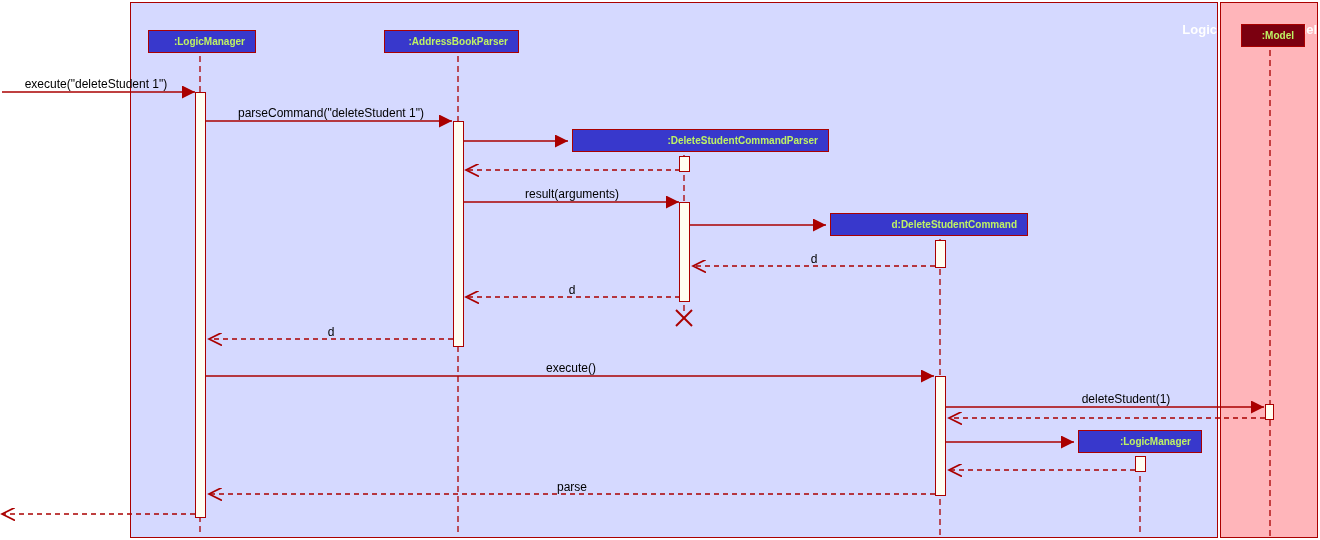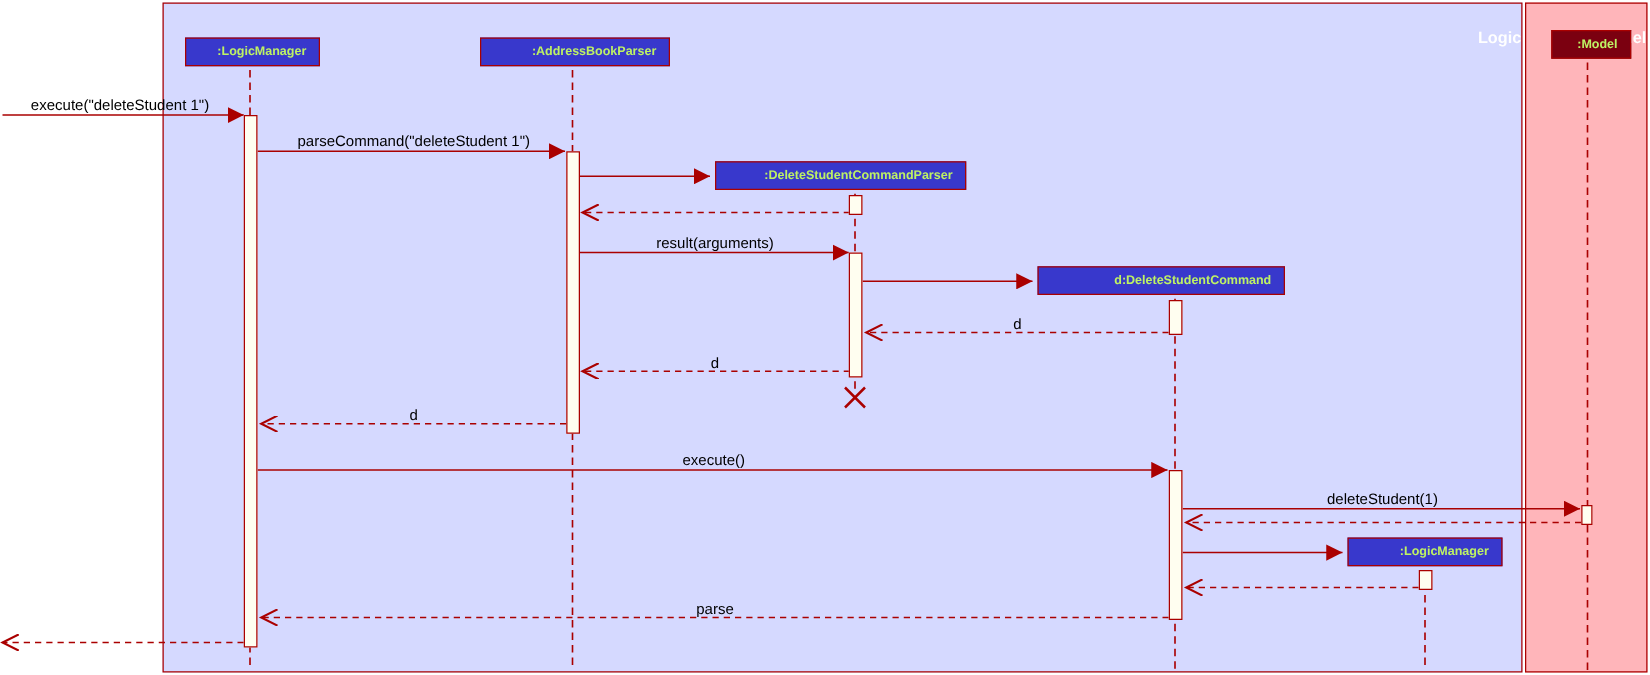--- a/index.html
+++ b/index.html
@@ -18,22 +18,22 @@
 <body>
 
 <div class="frame logic-frame" style="left:130px;top:2px;width:1088px;height:536px">
   <div class="frame-title">Logic</div>
 </div>
 <div class="frame model-frame" style="left:1220px;top:2px;width:98px;height:536px">
   <div class="frame-title">Model</div>
 </div>
 
 <div class="head" style="left:148px;top:30px;width:108px">:LogicManager</div>
-<div class="head" style="left:384px;top:30px;width:152px">:AddressBookParser</div>
-<div class="head" style="left:572px;top:129px;width:201px">:DeleteStudentCommandParser</div>
+<div class="head" style="left:384px;top:30px;width:135px">:AddressBookParser</div>
+<div class="head" style="left:572px;top:129px;width:257px">:DeleteStudentCommandParser</div>
 <div class="head" style="left:830px;top:213px;width:198px">d:DeleteStudentCommand</div>
 <div class="head" style="left:1078px;top:430px;width:124px">:LogicManager</div>
 <div class="head dark-head" style="left:1241px;top:24px;width:64px">:Model</div>
 
 <svg class="lines" width="1320" height="540">
 <defs>
   <marker id="ah" markerWidth="12" markerHeight="10" refX="10" refY="5" orient="auto">
     <path d="M0,0 L10,5 L0,10 Z" fill="#a00"></path>
   </marker>
   <marker id="aho" markerWidth="12" markerHeight="10" refX="10" refY="5" orient="auto">
@@ -93,14 +93,14 @@
 <div class="act" style="left:1265px;top:404px;width:9px;height:16px"></div>
 <div class="act" style="left:1135px;top:456px;width:11px;height:16px"></div>
 
 <div class="msg" style="left:6px;top:77px;width:180px">execute("deleteStudent 1")</div>
 <div class="msg" style="left:208px;top:106px;width:246px">parseCommand("deleteStudent 1")</div>
 <div class="msg" style="left:465px;top:187px;width:214px">result(arguments)</div>
 <div class="msg" style="left:694px;top:252px;width:240px">d</div>
 <div class="msg" style="left:465px;top:283px;width:214px">d</div>
 <div class="msg" style="left:210px;top:325px;width:242px">d</div>
 <div class="msg" style="left:208px;top:361px;width:726px">execute()</div>
-<div class="msg" style="left:948px;top:392px;width:316px">deleteStudent(1)</div>
+<div class="msg" style="left:968px;top:392px;width:316px">deleteStudent(1)</div>
 <div class="msg" style="left:210px;top:480px;width:724px">parse</div>
 
 </body></html>

